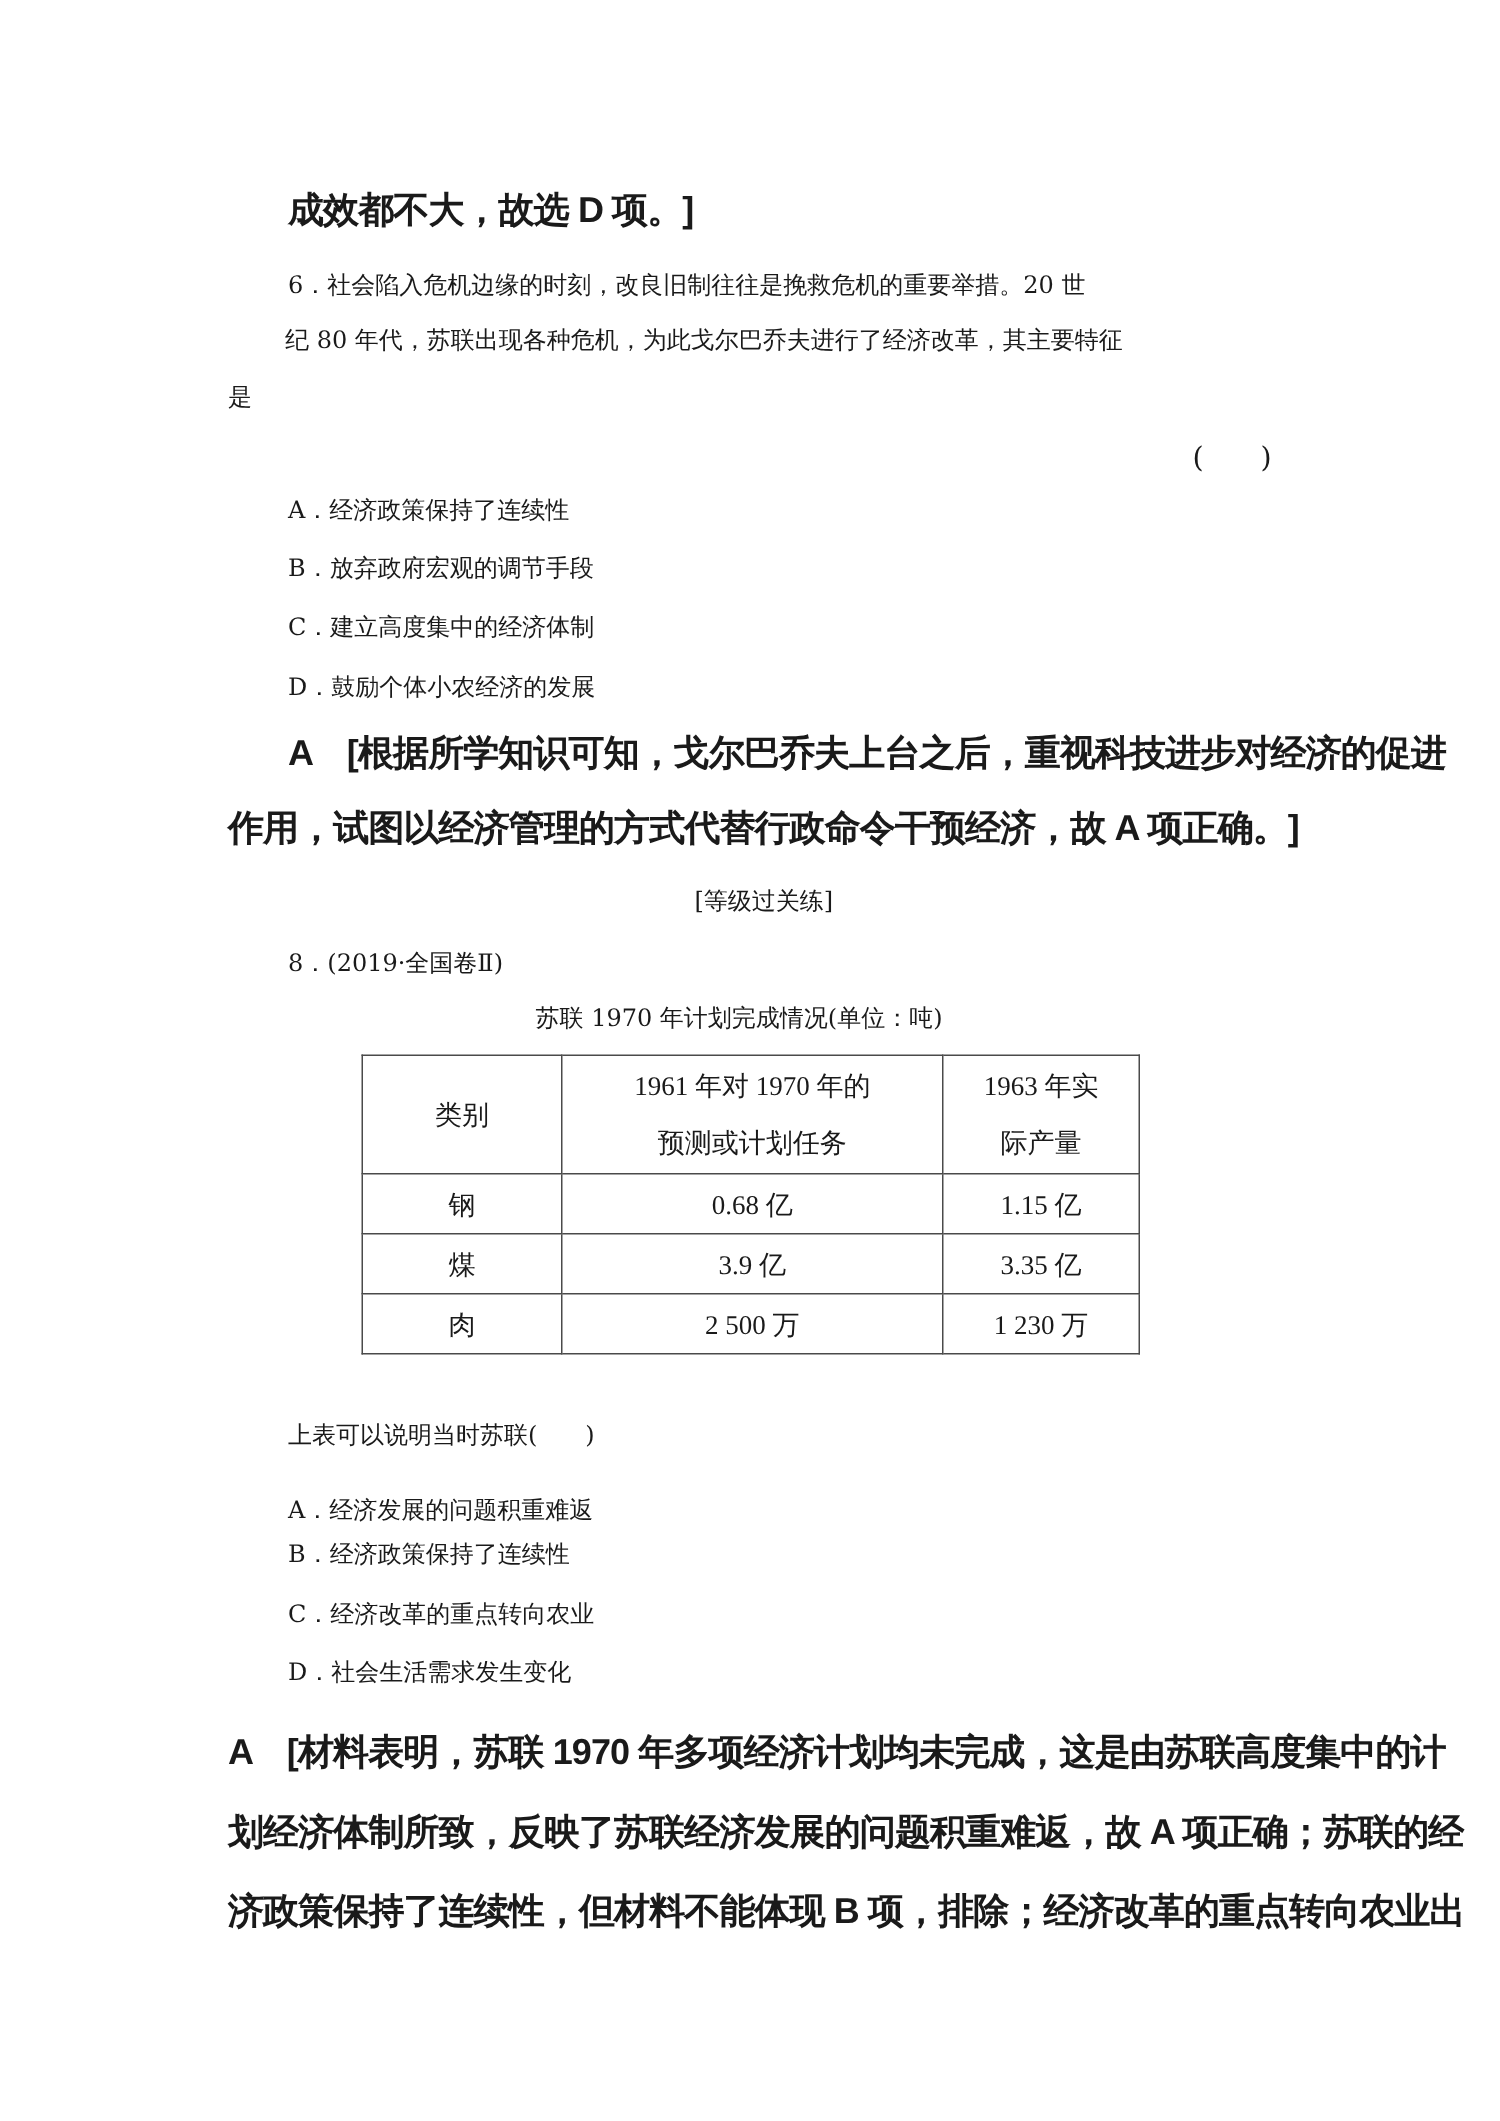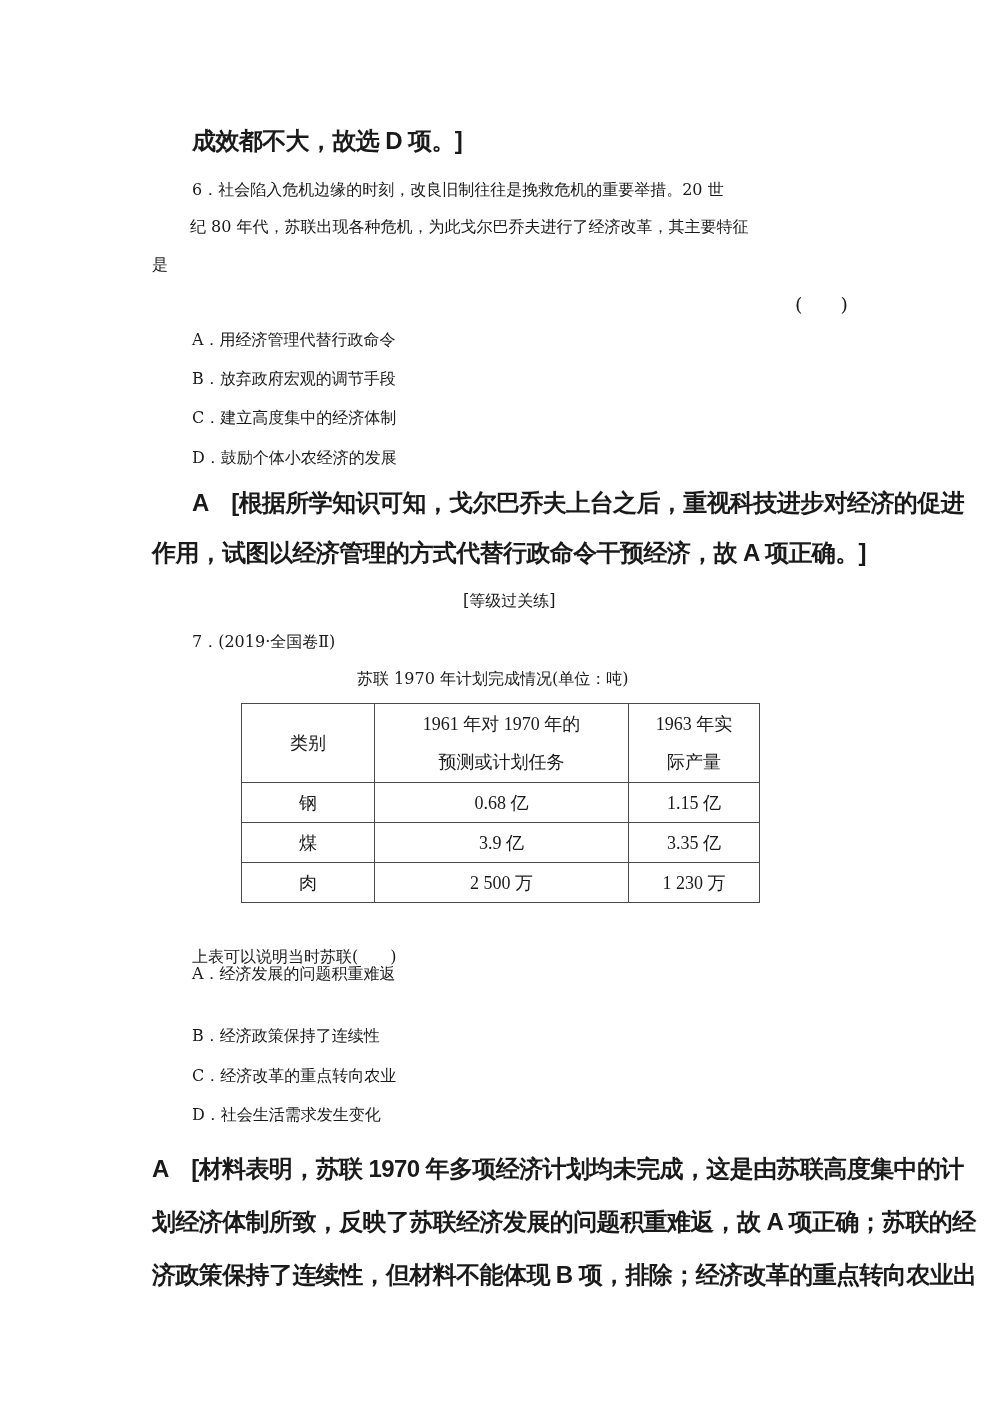--- a/index.html
+++ b/index.html
@@ -21,33 +21,33 @@
 <body>
 
 <div class="line bold" style="left:192px; top:129px;">成效都不大，故选 D 项。]</div>
 
 <div>
   <div class="line" style="left:192px; top:178px;">6．社会陷入危机边缘的时刻，改良旧制往往是挽救危机的重要举措。20 世</div>
   <div class="line" style="left:152px; top:215px;margin-left:38px;">纪 80 年代，苏联出现各种危机，为此戈尔巴乔夫进行了经济改革，其主要特征</div>
   <div class="line" style="left:152px; top:253px;">是</div>
   <div class="paren" style="left:795px; top:292px;">(　　)</div>
 
-  <div class="line" style="left:192px; top:328px;">A．用经济管理代替行政命令</div>
+  <div class="line" style="left:192px; top:328px;">A．经济政策保持了连续性</div>
   <div class="line" style="left:192px; top:367px;">B．放弃政府宏观的调节手段</div>
   <div class="line" style="left:192px; top:406px;">C．建立高度集中的经济体制</div>
   <div class="line" style="left:192px; top:446px;">D．鼓励个体小农经济的发展</div>
 
   <div class="line bold" style="left:192px; top:491px;text-align:center;">A　[根据所学知识可知，戈尔巴乔夫上台之后，重视科技进步对经济的促进</div>
   <div class="line bold" style="left:152px; top:541px;">作用，试图以经济管理的方式代替行政命令干预经济，故 A 项正确。]</div>
 </div>
 
 <div class="line" style="left:463px; top:589px;">[等级过关练]</div>
 
 <div>
-  <div class="line" style="left:192px; top:630px;">7．(2019·全国卷Ⅱ)</div>
+  <div class="line" style="left:192px; top:630px;">8．(2019·全国卷Ⅱ)</div>
   <div class="line" style="left:357px; top:667px;">苏联 1970 年计划完成情况(单位：吨)</div>
 
   <div class="table-wrap">
     <table>
       <tbody>
           <tr>
         <th class="c1"><span>类别</span></th>
         <th class="c2"><span>1961 年对 1970 年的</span><br><span>预测或计划任务</span></th>
         <th class="c3"><span>1963 年实</span><br><span>际产量</span></th>
       </tr>
@@ -64,21 +64,21 @@
       <tr>
         <td>肉</td>
         <td>2 500 万</td>
         <td>1 230 万</td>
       </tr>
     </tbody>
       </table>
   </div>
 
   <div class="line" style="left:192px; top:945px;">上表可以说明当时苏联(　　)</div>
-  <div class="line" style="left:192px; top:962px;">A．经济发展的问题积重难返</div>
+  <div class="line" style="left:192px; top:995px;">A．经济发展的问题积重难返</div>
   <div class="line" style="left:192px; top:1024px;">B．经济政策保持了连续性</div>
   <div class="line" style="left:192px; top:1064px;">C．经济改革的重点转向农业</div>
   <div class="line" style="left:192px; top:1103px;">D．社会生活需求发生变化</div>
 
   <div class="line bold" style="left:152px; top:1157px;">A　[材料表明，苏联 1970 年多项经济计划均未完成，这是由苏联高度集中的计</div>
   <div class="line bold" style="left:152px; top:1210px;">划经济体制所致，反映了苏联经济发展的问题积重难返，故 A 项正确；苏联的经</div>
   <div class="line bold" style="left:152px; top:1263px;">济政策保持了连续性，但材料不能体现 B 项，排除；经济改革的重点转向农业出</div>
 </div>
 
 </body></html>

